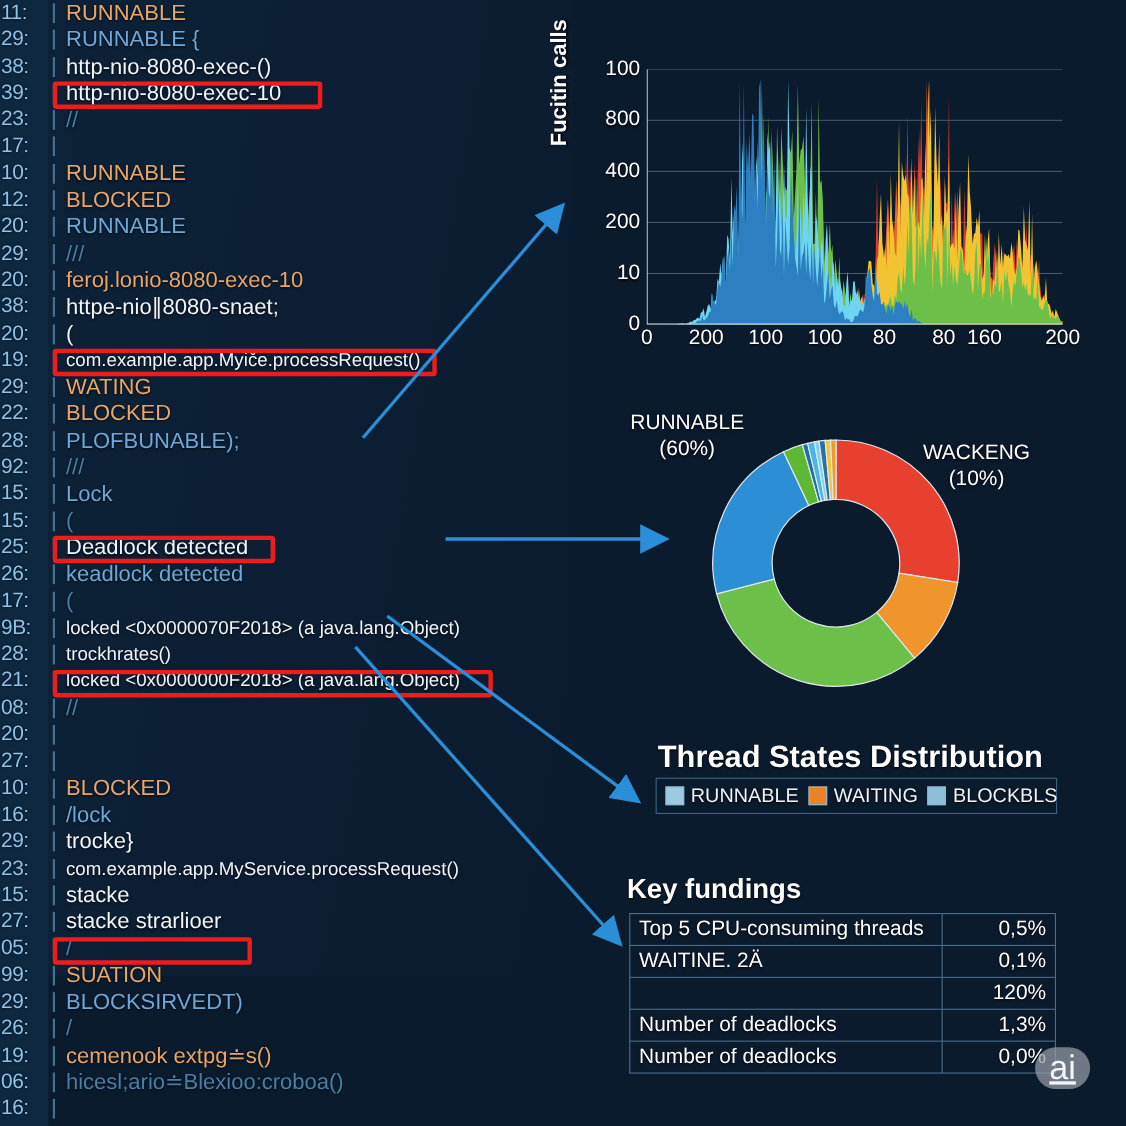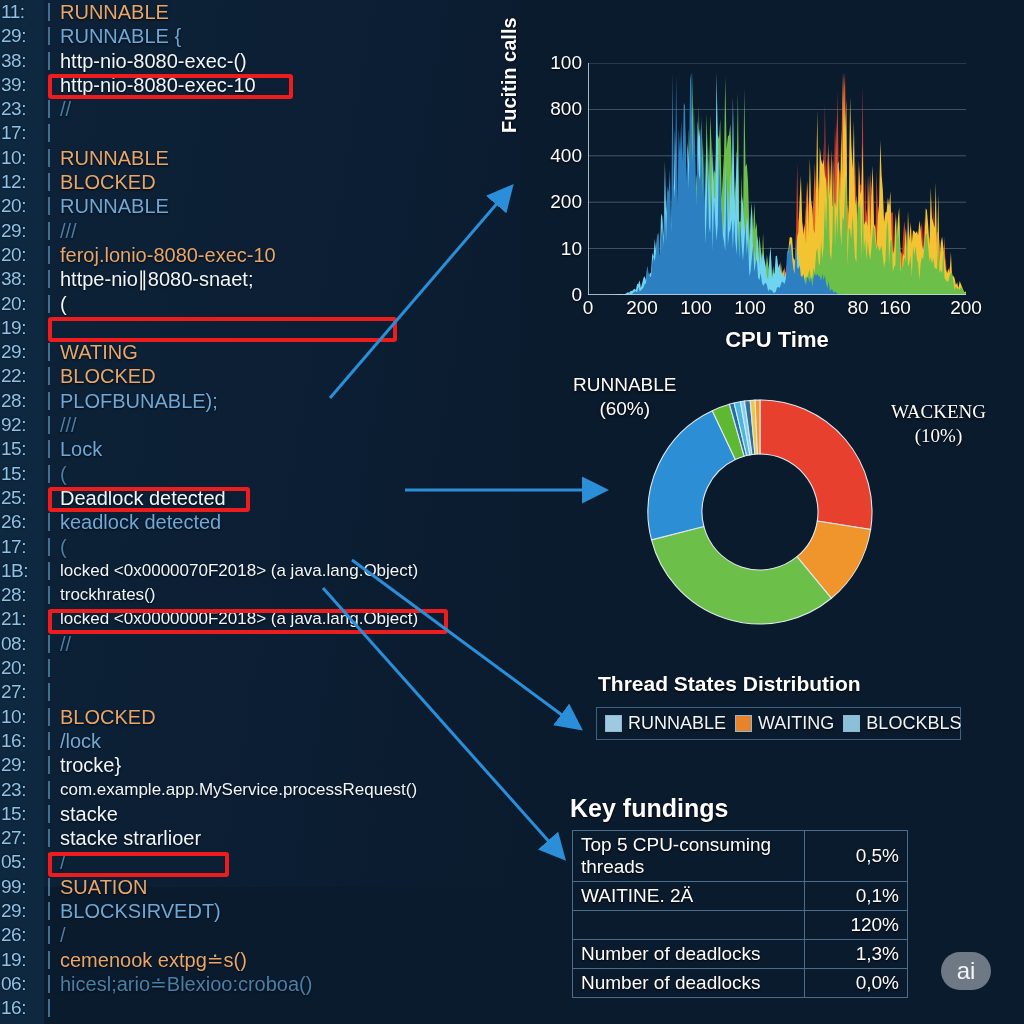--- a/index.html
+++ b/index.html
@@ -73,51 +73,51 @@
   }
   
   #donut-wrap{position:absolute;left:640px;top:392px;width:240px;height:240px;}
   .donut-label{
     position:absolute;color:#ffffff;font-size:19px;line-height:24px;
     text-align:center;text-shadow:0 1px 3px #000;white-space:nowrap;
   }
   
   #legend-title{
     position:absolute;left:598px;top:672px;color:#ffffff;
-    font-size:21px;font-weight:bold;text-shadow:0 1px 2px #000;
+    font-size:28px;font-weight:bold;text-shadow:0 1px 2px #000;
   }
   #legend-box{
     position:absolute;left:596px;top:707px;width:365px;height:33px;
     border:1px solid #3b6384;box-sizing:border-box;
     display:flex;align-items:center;gap:9px;padding:0 8px;
   }
   .lg-item{display:flex;align-items:center;gap:6px;}
   .lg-sw{width:15px;height:15px;border:1px solid #8fb8d4;display:inline-block;}
   .lg-txt{color:#eef4f8;font-size:18px;text-shadow:0 1px 2px #000;}
   
   #kf-title{
     position:absolute;left:570px;top:794px;color:#ffffff;
     font-size:25px;font-weight:bold;text-shadow:0 1px 2px #000;
   }
   #kf-table{
-    position:absolute;left:572px;top:830px;width:336px;
+    position:absolute;left:572px;top:830px;width:388px;
     border-collapse:collapse;
   }
   #kf-table td{
     border:1px solid #4a6d8c;
     color:#ffffff;font-size:19px;padding:3px 8px;
     text-shadow:0 1px 2px #000;height:22px;
   }
   .kf-val{text-align:right;width:86px;}
   
   #ai-badge{
     position:absolute;left:941px;top:952px;width:50px;height:38px;
     background:rgba(150,158,168,.72);border-radius:19px;
     display:flex;align-items:center;justify-content:center;
-    color:#f2f4f6;font-size:24px;
+    color:#f2f4f6;font-size:31px;text-decoration:underline;
   }
 </style>
 </head>
 <body>
 
 <div id="code-panel">
   <div id="gutter-stripe"></div>
   <div id="code-lines">
       <div class="cl">
         <span class="lnum">11:</span>
@@ -180,20 +180,21 @@
         <span class="ctext c-white">httpe-nio∥8080-snaet;</span>
       </div>
       <div class="cl">
         <span class="lnum">20:</span>
         <span class="bar"></span>
         <span class="ctext c-white">(</span>
       </div>
       <div class="cl">
         <span class="lnum">19:</span>
         <span class="bar"></span>
+        <span class="ctext c-white sm">com.example.app.Myiče.processRequest()</span>
       </div>
       <div class="cl">
         <span class="lnum">29:</span>
         <span class="bar"></span>
         <span class="ctext c-orange">WATING</span>
       </div>
       <div class="cl">
         <span class="lnum">22:</span>
         <span class="bar"></span>
         <span class="ctext c-orange">BLOCKED</span>
@@ -227,21 +228,21 @@
         <span class="lnum">26:</span>
         <span class="bar"></span>
         <span class="ctext c-blue">keadlock detected</span>
       </div>
       <div class="cl">
         <span class="lnum">17:</span>
         <span class="bar"></span>
         <span class="ctext c-dimblue">(</span>
       </div>
       <div class="cl">
-        <span class="lnum">1B:</span>
+        <span class="lnum">9B:</span>
         <span class="bar"></span>
         <span class="ctext c-white sm">locked &lt;0x0000070F2018&gt; (a java.lang.Object)</span>
       </div>
       <div class="cl">
         <span class="lnum">28:</span>
         <span class="bar"></span>
         <span class="ctext c-white sm">trockhrates()</span>
       </div>
       <div class="cl">
         <span class="lnum">21:</span>
@@ -375,21 +376,20 @@
   <div id="ac-xaxis">
       <div class="ac-xtick" style="left: -25px;">0</div>
       <div class="ac-xtick" style="left: 29px;">200</div>
       <div class="ac-xtick" style="left: 83px;">100</div>
       <div class="ac-xtick" style="left: 137px;">100</div>
       <div class="ac-xtick" style="left: 191px;">80</div>
       <div class="ac-xtick" style="left: 245px;">80</div>
       <div class="ac-xtick" style="left: 282px;">160</div>
       <div class="ac-xtick" style="left: 353px;">200</div>
     </div>
-  <div id="ac-xlabel">CPU Time</div>
 </div>
 
 <div id="donut-wrap">
   <svg width="240" height="240" viewBox="0 0 240 240">
       <path d="M 120 8 A 112 112 0 0 1 230.62109414665542 137.5206600845059 L 177.28592375451797 129.07319897233342 A 58 58 0 0 0 120 62 Z" fill="#e8402f" stroke="#dfe8ee" stroke-width="1.1"></path>
       <path d="M 230.62109414665542 137.5206600845059 A 112 112 0 0 1 191.39148685185324 206.2974831908884 L 156.970591405424 164.68976808099578 A 58 58 0 0 0 177.28592375451797 129.07319897233342 Z" fill="#f0952c" stroke="#dfe8ee" stroke-width="1.1"></path>
       <path d="M 191.39148685185324 206.2974831908884 A 112 112 0 0 1 11.518685953593305 147.8532673624637 L 63.82217665453939 134.42401345556155 A 58 58 0 0 0 156.970591405424 164.68976808099578 Z" fill="#6cc04a" stroke="#dfe8ee" stroke-width="1.1"></path>
       <path d="M 11.518685953593305 147.8532673624637 A 112 112 0 0 1 72.31271934471184 18.65937012380583 L 95.30480108922578 67.52003095697088 A 58 58 0 0 0 63.82217665453939 134.42401345556155 Z" fill="#2c8ed4" stroke="#dfe8ee" stroke-width="1.1"></path>
       <path d="M 72.31271934471184 18.65937012380583 A 112 112 0 0 1 89.42938322205958 12.252900782358381 L 104.16878773999514 64.20239504800702 A 58 58 0 0 0 95.30480108922578 67.52003095697088 Z" fill="#5eb832" stroke="#dfe8ee" stroke-width="1.1"></path>
       <path d="M 89.42938322205958 12.252900782358381 A 112 112 0 0 1 94.19638421222186 11.01296677000181 L 106.63741325275775 63.56028636303665 A 58 58 0 0 0 104.16878773999514 64.20239504800702 Z" fill="#1f6fa8" stroke="#dfe8ee" stroke-width="1.1"></path>
@@ -397,21 +397,21 @@
       <path d="M 100.39741739476909 9.728794532728983 A 112 112 0 0 1 104.56748744332059 9.068320321975051 L 112.00816314029102 62.55323730959422 A 58 58 0 0 0 109.84866257943399 62.895268597306085 Z" fill="#7fd2ee" stroke="#dfe8ee" stroke-width="1.1"></path>
       <path d="M 104.56748744332059 9.068320321975051 A 112 112 0 0 1 110.16066598631676 8.433035775964683 L 114.90463060005689 62.224250669696 A 58 58 0 0 0 112.00816314029102 62.55323730959422 Z" fill="#2d6f9e" stroke="#dfe8ee" stroke-width="1.1"></path>
       <path d="M 110.16066598631676 8.433035775964683 A 112 112 0 0 1 115.07557074839912 8.108311316050035 L 117.44984913756383 62.056089788668764 A 58 58 0 0 0 114.90463060005689 62.224250669696 Z" fill="#f2c53a" stroke="#dfe8ee" stroke-width="1.1"></path>
       <path d="M 115.07557074839912 8.108311316050035 A 112 112 0 0 1 119.99999999999999 8 L 119.99999999999999 62 A 58 58 0 0 0 117.44984913756383 62.056089788668764 Z" fill="#ef9a2b" stroke="#dfe8ee" stroke-width="1.1"></path>
     </svg>
 </div>
 <div class="donut-label" style="left:573px;top:373px;">
   <span>RUNNABLE</span><br>
   <span>(60%)</span>
 </div>
-<div class="donut-label" style="left:891px;top:400px;font-family:Liberation Serif, serif;">
+<div class="donut-label" style="left:839px;top:400px;">
   <span>WACKENG</span><br>
   <span>(10%)</span>
 </div>
 
 <div id="legend-title">Thread States Distribution</div>
 <div id="legend-box">
     <div class="lg-item">
       <span class="lg-sw" style="background: rgb(158, 201, 224);"></span>
       <span class="lg-txt">RUNNABLE</span>
     </div>

